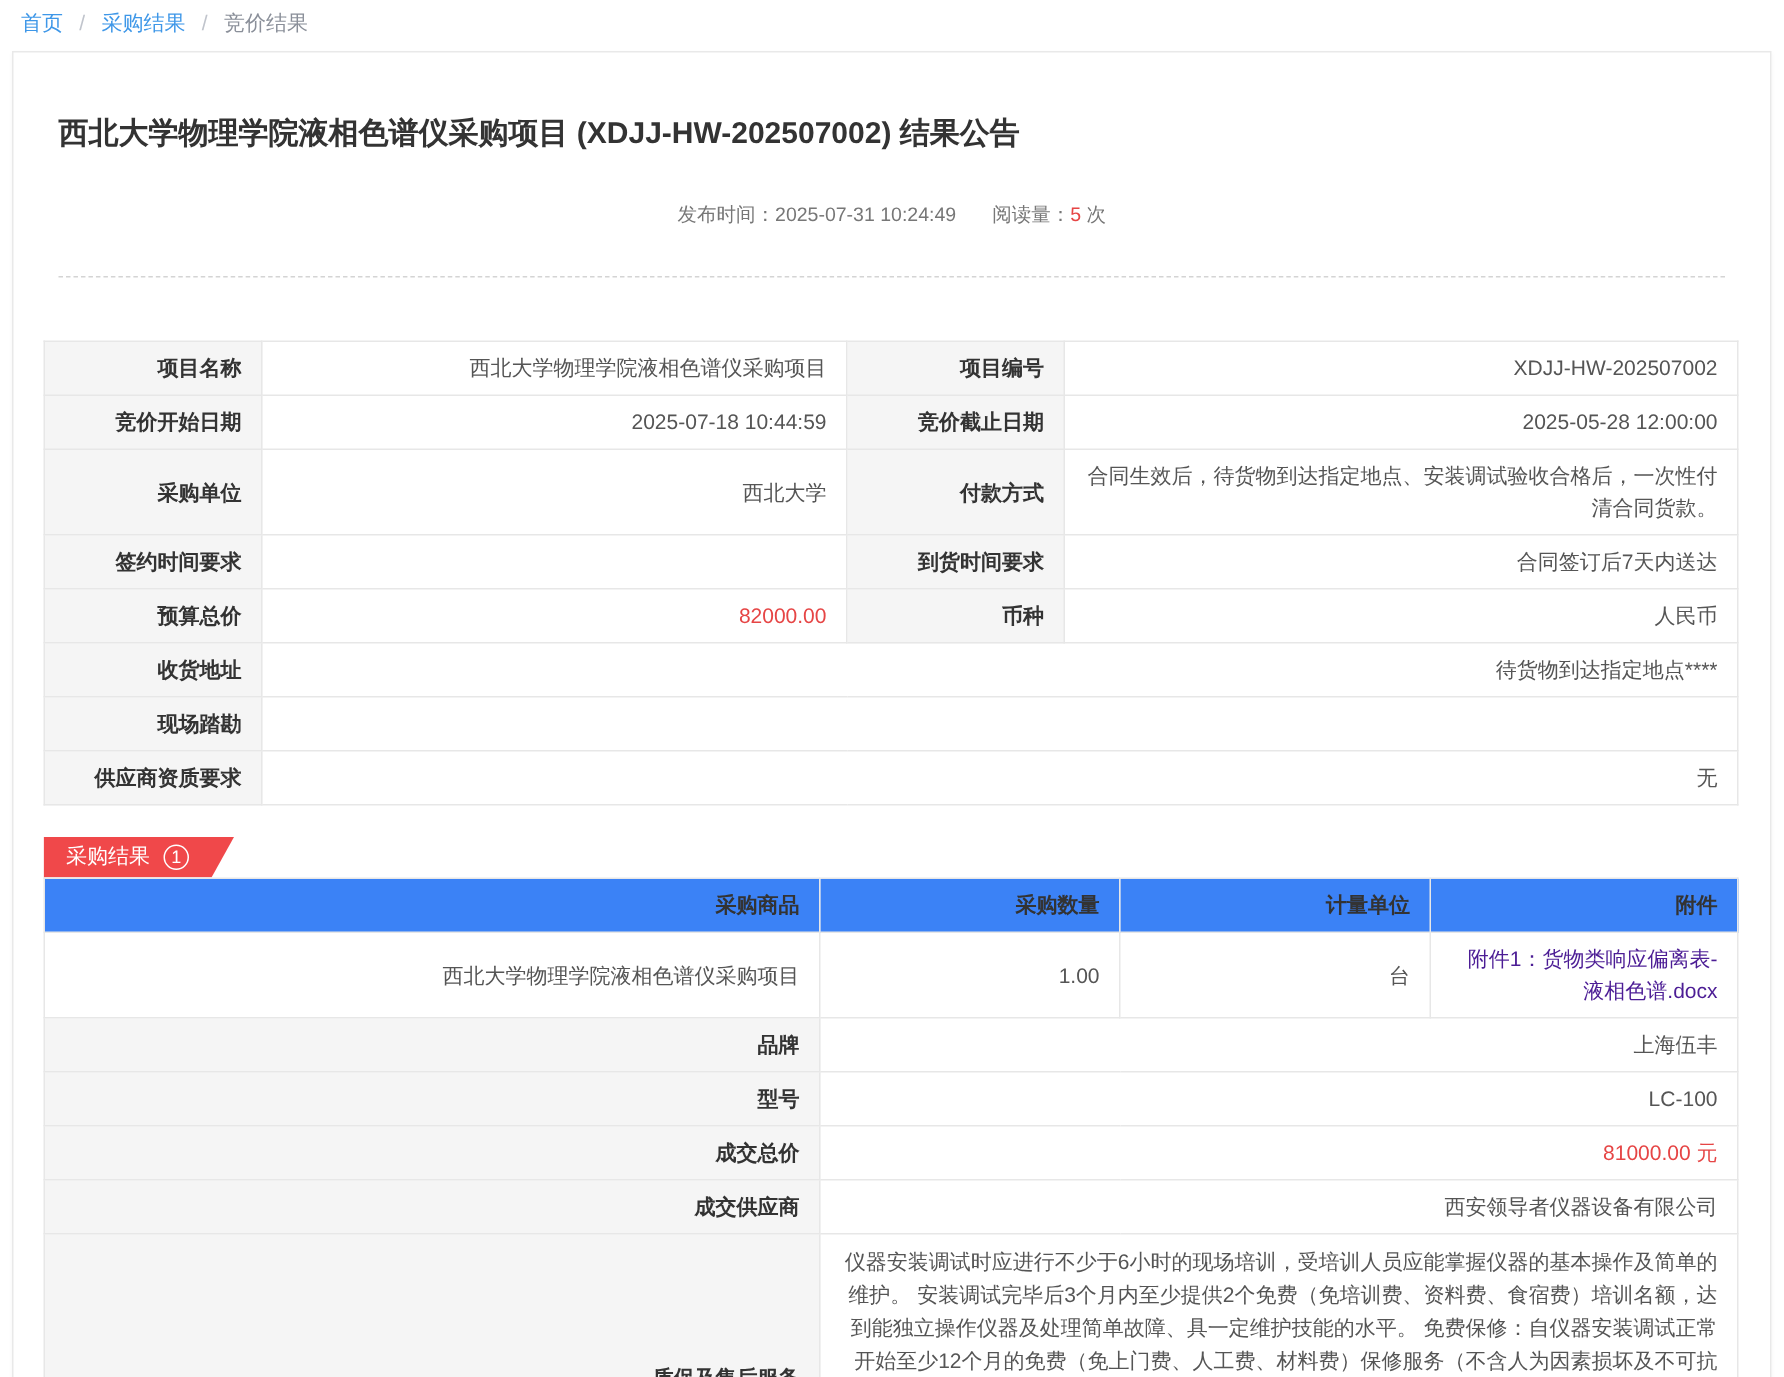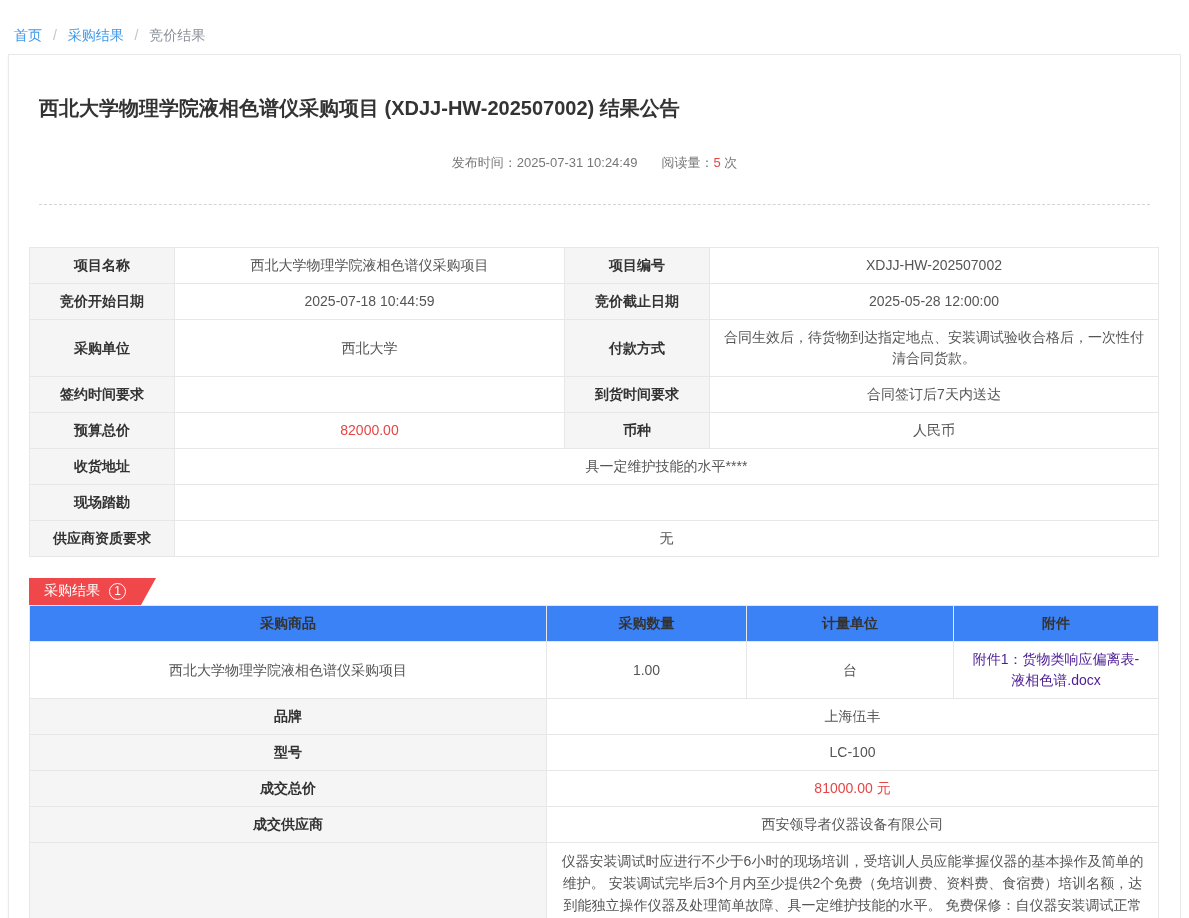--- a/index.html
+++ b/index.html
@@ -1,41 +1,41 @@
 <!DOCTYPE html>
 <html><head>
 <meta charset="utf-8">
 <style>
   * { margin: 0; padding: 0; box-sizing: border-box; }
   html, body { width: 1189px; min-height: 918px; background: #fff;
     font-family: "Liberation Sans", "DejaVu Sans", sans-serif; }
   body { overflow-x: hidden; }
 
   
-  .breadcrumb { padding: 7px 14px 9px; font-size: 14px; color: #c0c4cc; margin-top: 20px; }
+  .breadcrumb { padding: 7px 14px 9px; font-size: 14px; color: #c0c4cc; }
   .breadcrumb .crumb-link { color: #3e97e8; text-decoration: none; cursor: pointer; }
   .breadcrumb .sep { margin: 0 7px; color: #c0c4cc; }
   .breadcrumb .crumb-current { color: #8a8f99; }
 
   
   .card { margin: 0 8px; background: #fff; border: 1px solid #e9e9e9;
     box-shadow: 0 1px 3px rgba(0,0,0,0.04); min-height: 885px; }
   .card-header { padding: 40px 30px 0; }
   .page-title { text-align: left; font-size: 20px; font-weight: bold; color: #333; }
   .pub-line { text-align: center; margin-top: 32px; padding-bottom: 32px;
     font-size: 13px; color: #777; border-bottom: 1px dashed #d4d4d4; }
   .pub-line .views-label { margin-left: 24px; }
   .red-text { color: #e64545; }
 
   .card-body { padding: 42px 21px 20px 20px; }
 
   
   table { width: 100%; border-collapse: collapse; table-layout: fixed; font-size: 14px; }
   td, th { border: 1px solid #e7e7e7; padding: 7px 13px; line-height: 21px;
-    color: #555; vertical-align: middle; text-align: center; word-break: break-all; }
+    color: #555; vertical-align: middle; text-align: right; word-break: break-all; }
   .lbl { background: #f5f5f5; font-weight: bold; color: #333; }
   th { background: #3b82f6; font-weight: bold; color: #333; }
   .price { color: #e64545; font-weight: normal; }
 
   .info-table { margin-bottom: 21px; }
 
   
   .result-tab { display: inline-flex; align-items: center; gap: 9px;
     background: #f0484a; color: #fff; font-size: 14px;
     padding: 4px 30px 5px 15px; height: 27px;
@@ -105,21 +105,21 @@
         <td>合同签订后7天内送达</td>
       </tr>
       <tr>
         <td class="lbl">预算总价</td>
         <td class="price">82000.00</td>
         <td class="lbl">币种</td>
         <td>人民币</td>
       </tr>
       <tr>
         <td class="lbl">收货地址</td>
-        <td colspan="3">具一定维护技能的水平****</td>
+        <td colspan="3">待货物到达指定地点****</td>
       </tr>
       <tr>
         <td class="lbl">现场踏勘</td>
         <td colspan="3"></td>
       </tr>
       <tr>
         <td class="lbl">供应商资质要求</td>
         <td colspan="3">无</td>
       </tr>
     </tbody>

